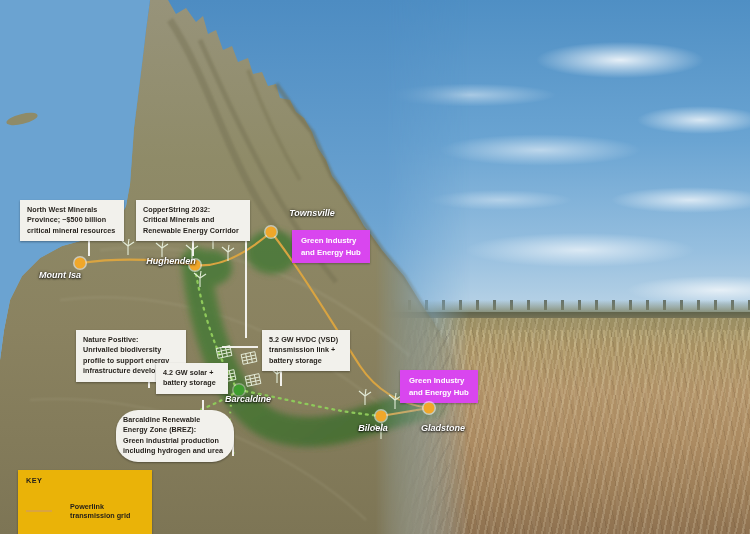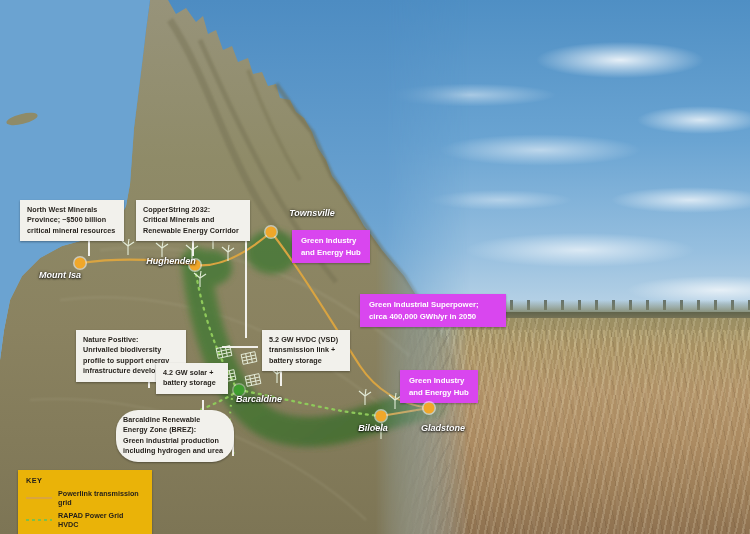--- a/index.html
+++ b/index.html
@@ -106,21 +106,21 @@
     white-space:nowrap;transform:translate(-50%,0);font-style:italic;
   }
 
   
   .key{
     position:absolute;left:18px;top:470px;width:134px;
     background:#eab308;padding:6px 8px 7px 8px;
     box-shadow:0 1px 2px rgba(0,0,0,.35);
   }
   .key h4{margin:0 0 4px 0;font-size:7.4px;letter-spacing:.4px;color:#231f1a;}
-  .key-row{display:flex;align-items:center;gap:6px;margin-top:4px;}
+  .key-row{display:flex;align-items:center;gap:18px;margin-top:17px;}
   .key-label{font-size:7.2px;font-weight:bold;color:#231f1a;}
   .swatch{width:26px;height:6px;flex:0 0 26px;position:relative;}
   .swatch.solid:after{
     content:"";position:absolute;left:0;top:2px;width:26px;height:1.6px;background:#d9a441;
   }
   .swatch.dotted:after{
     content:"";position:absolute;left:0;top:2px;width:26px;height:2px;
     background-image:repeating-linear-gradient(90deg,#7fbf4a 0 3px,rgba(0,0,0,0) 3px 6px);
   }
 
@@ -360,37 +360,35 @@
 
   <div class="note" style="left:116px;top:410px;width:118px;border-radius:22px;">Barcaldine Renewable
 Energy Zone (BREZ):
 Green industrial production
 including hydrogen and urea</div>
 
 
   <div class="greenbox" style="left:292px;top:230px;width:78px;">Green Industry
 and Energy Hub</div>
 
-  <div class="greenbox" style="left:360px;top:294px;width:146px;">Green Industrial Superpower;
-circa 400,000 GWh/yr in 2050</div>
 
   <div class="greenbox" style="left:400px;top:370px;width:78px;">Green Industry
 and Energy Hub</div>
 
   <div class="dot" style="left:80px;top:263px;"></div>
   <div class="cname" style="left:60px;top:270px;">Mount Isa</div>
 
   <div class="dot" style="left:195px;top:265px;"></div>
   <div class="cname" style="left:171px;top:256px;">Hughenden</div>
 
   <div class="dot" style="left:271px;top:232px;"></div>
   <div class="cname" style="left:312px;top:208px;">Townsville</div>
 
   <div class="dot green" style="left:239px;top:390px;"></div>
-  <div class="cname" style="left:239px;top:394px;padding-left:40px;">Barcaldine</div>
+  <div class="cname" style="left:228px;top:394px;padding-left:40px;">Barcaldine</div>
 
   <div class="dot" style="left:381px;top:416px;"></div>
   <div class="cname" style="left:373px;top:423px;">Biloela</div>
 
   <div class="dot" style="left:429px;top:408px;"></div>
   <div class="cname" style="left:443px;top:423px;">Gladstone</div>
 
   <div class="key">
     <h4>KEY</h4>
 

